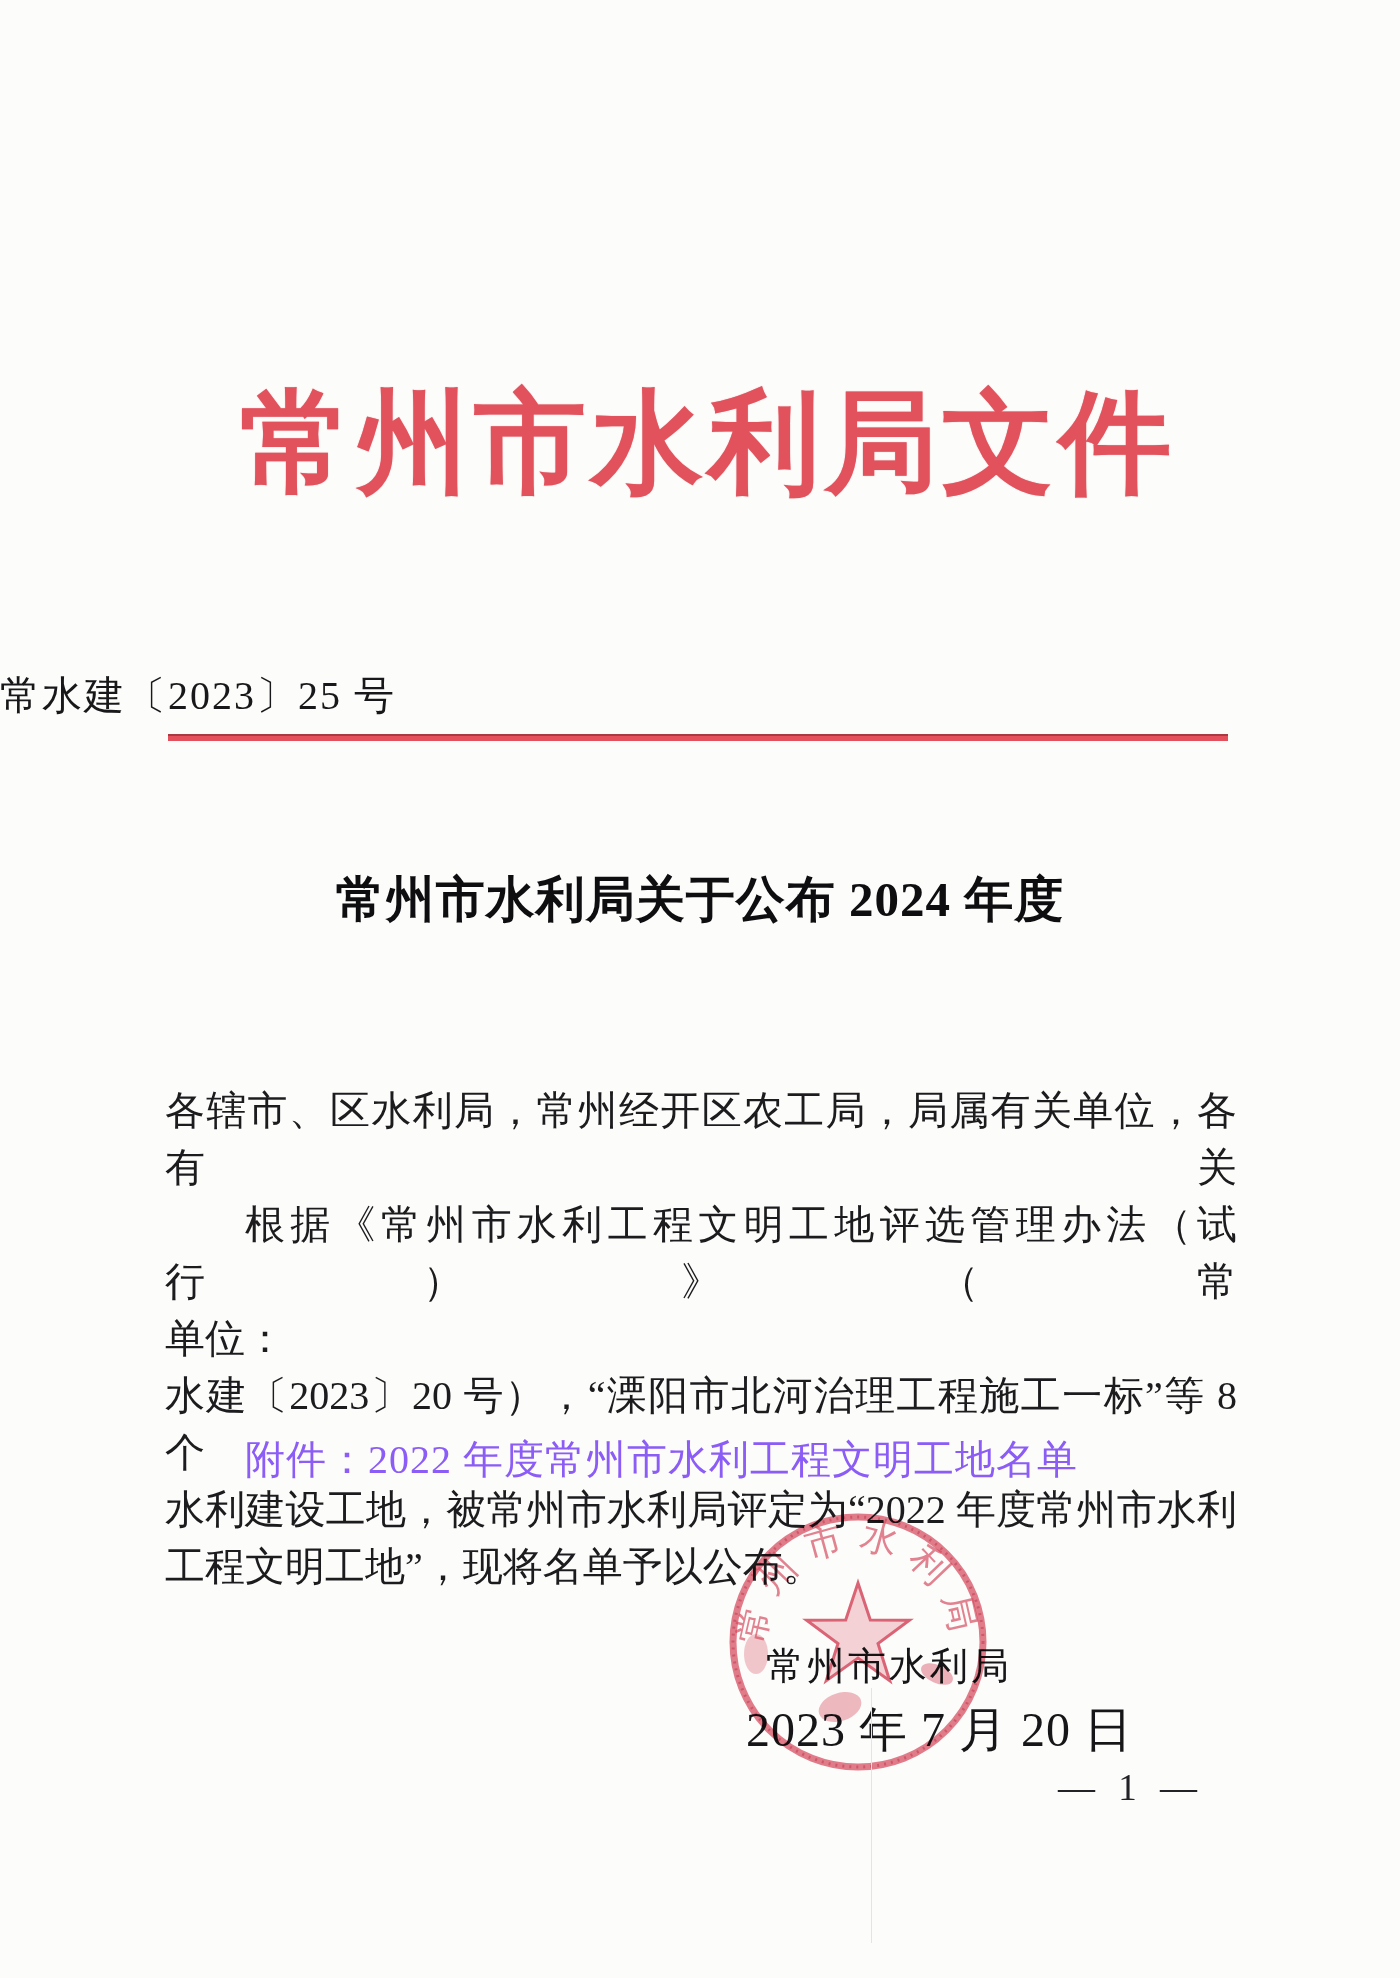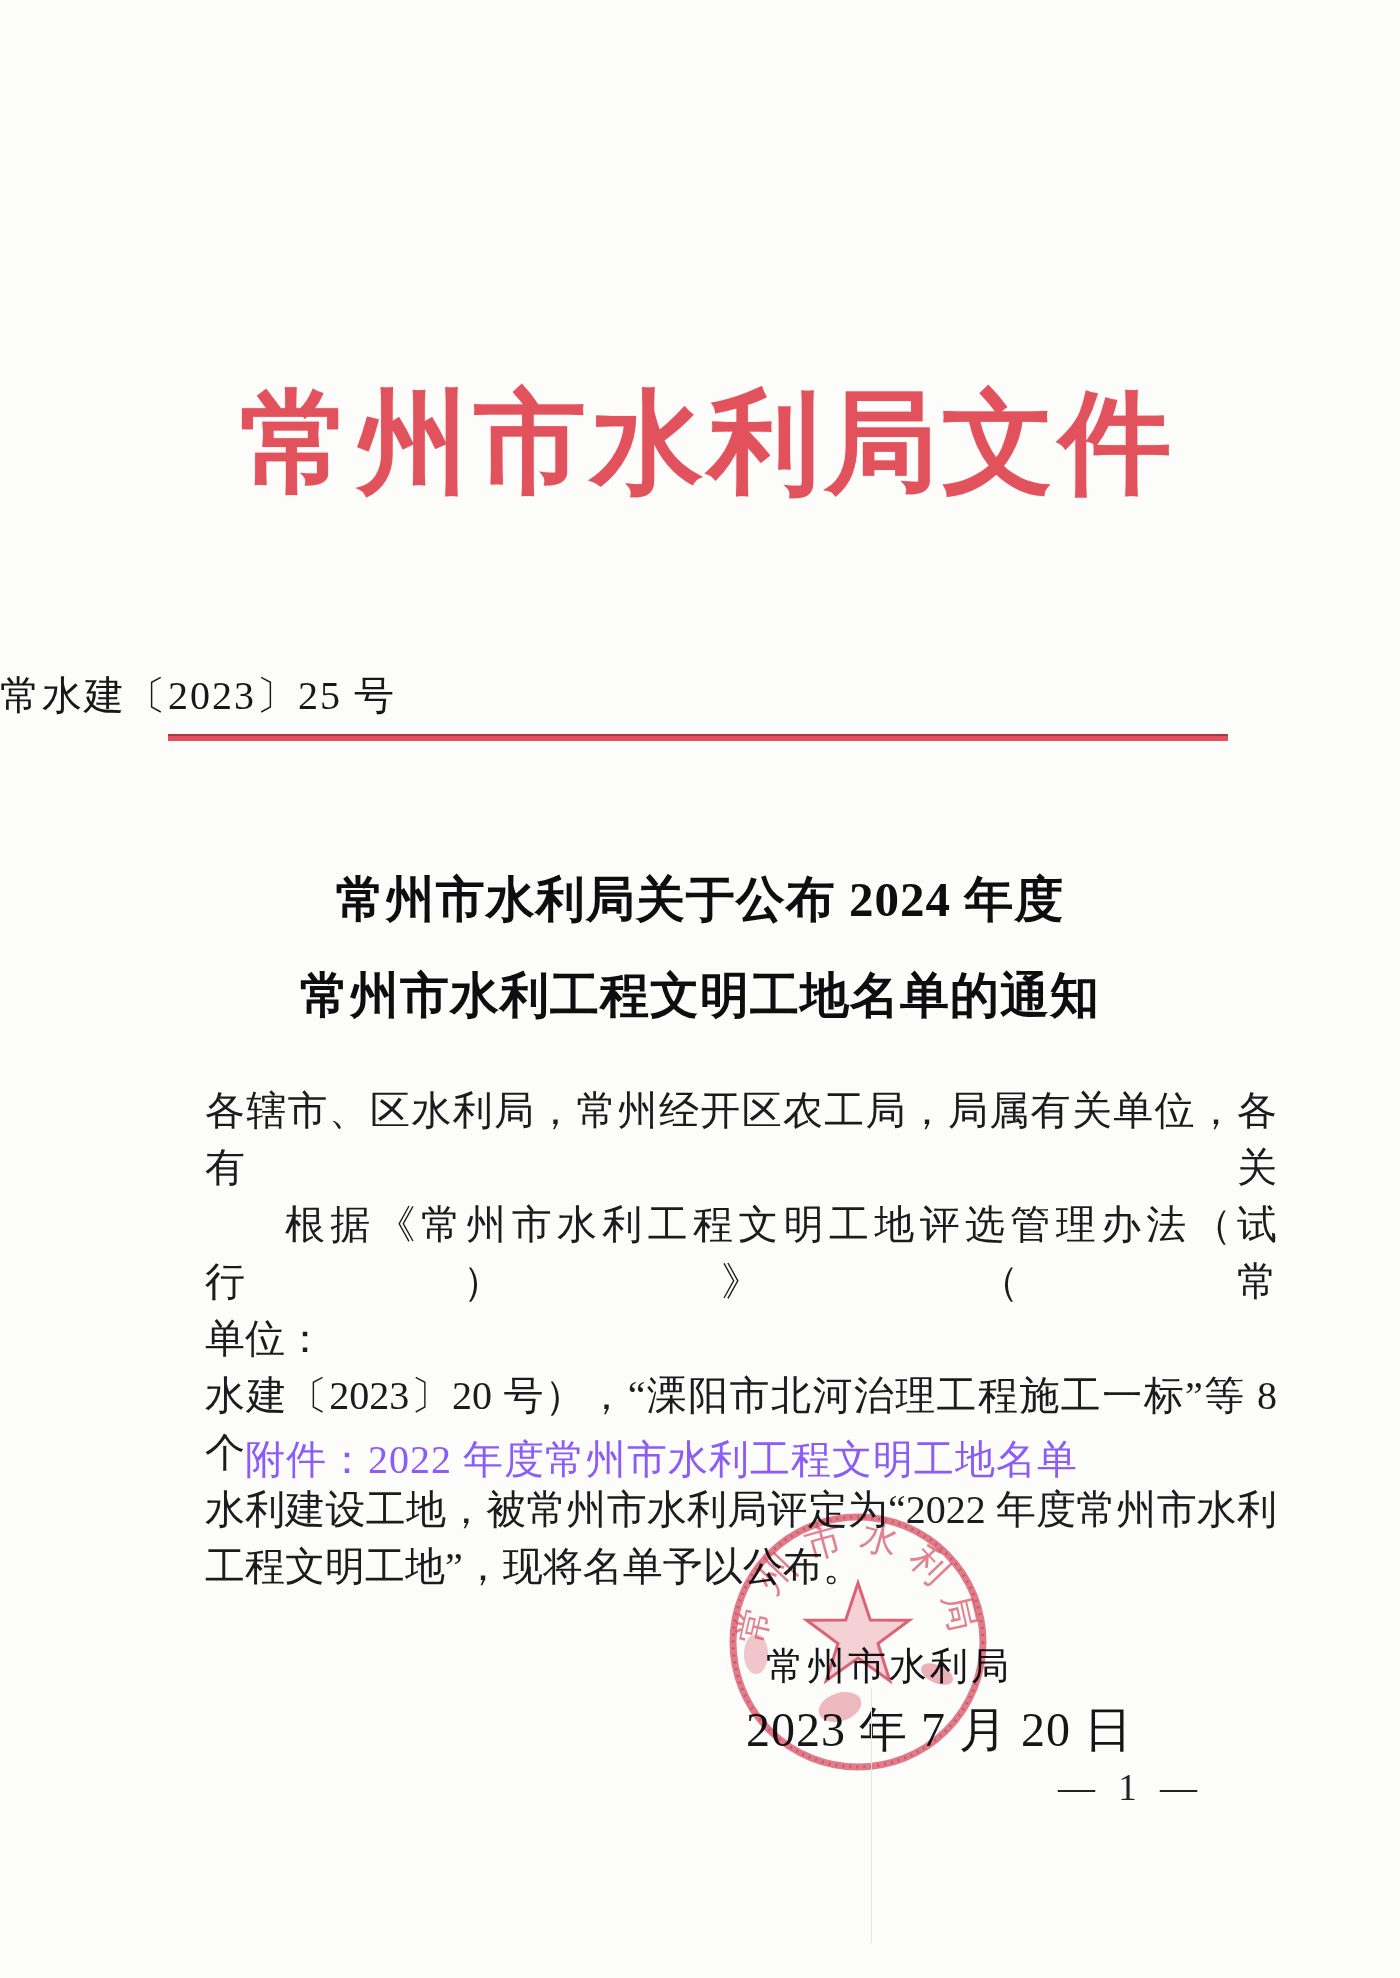--- a/index.html
+++ b/index.html
@@ -58,21 +58,20 @@
     white-space: nowrap;
   }
 
   .body-text {
     position: absolute;
     top: 1082px; left: 165px;
     width: 1072px;
     font-size: 40px;
     line-height: 57px;
     color: #1c1c1e;
-    margin-left: 40px;
   }
   .body-text .line { white-space: nowrap; }
   .body-text .line.fill {
     white-space: normal;
     text-align: justify;
     text-align-last: justify;
   }
   .body-text .line.indent { text-indent: 2em; }
 
   .attachment {
@@ -133,21 +132,20 @@
 <div class="page">
 
   <h1 class="org-title">常州市水利局文件</h1>
 
   <div class="doc-number">常水建〔2023〕25 号</div>
 
   <div class="red-rule"></div>
 
   <div class="doc-title">
     <div>常州市水利局关于公布 2024 年度</div>
-    <div>常州市水利工程文明工地名单的通知</div>
   </div>
 
   <div class="body-text">
     <div class="line fill">各辖市、区水利局，常州经开区农工局，局属有关单位，各有关</div>
     <div class="line fill indent">根据《常州市水利工程文明工地评选管理办法（试行）》（常</div>
     <div class="line">单位：</div>
     <div class="line fill">水建〔2023〕20 号），“溧阳市北河治理工程施工一标”等 8 个</div>
     <div class="line fill">水利建设工地，被常州市水利局评定为“2022 年度常州市水利</div>
     <div class="line">工程文明工地”，现将名单予以公布。</div>
   </div>

